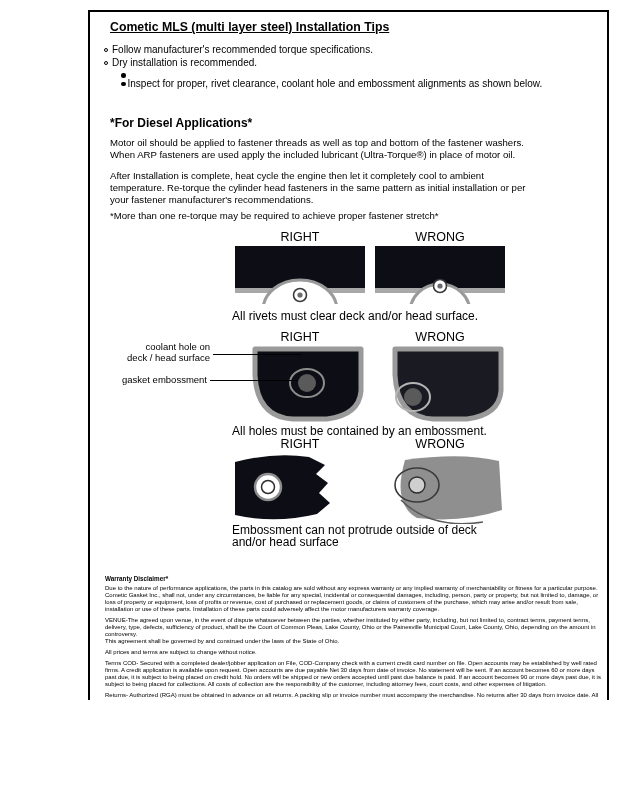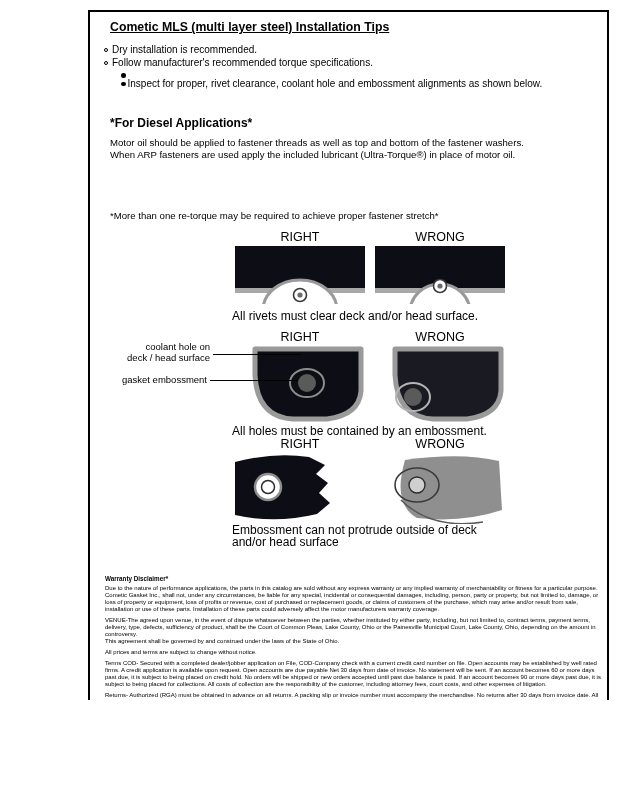--- a/index.html
+++ b/index.html
@@ -50,37 +50,38 @@
 <body>
 
 <div class="page">
   <div class="frame"></div>
 
   <h1 class="title">Cometic MLS (multi layer steel) Installation Tips</h1>
 
   <div class="tips">
     <div class="tip">
       <span class="ob"></span>
-      <span>Dry installation is recommended.</span>
+      <span>Follow manufacturer's recommended torque specifications.</span>
     </div>
     <div class="tip">
       <span class="ob"></span>
-      <span>Follow manufacturer's recommended torque specifications.</span>
+      <span>Dry installation is recommended.</span>
     </div>
     <div class="tip sub">
       <span class="fb"></span>
     </div>
     <div class="tip sub">
       <span class="fb"></span>
       <span>Inspect for proper, rivet clearance, coolant hole and embossment alignments as shown below.</span>
     </div>
   </div>
 
   <h2 class="diesel-h">*For Diesel Applications*</h2>
   <p class="para p1">Motor oil should be applied to fastener threads as well as top and bottom of the fastener washers. When ARP fasteners are used apply the included lubricant (Ultra-Torque®) in place of motor oil.</p>
+  <p class="para p2">After Installation is complete, heat cycle the engine then let it completely cool to ambient temperature. Re-torque the cylinder head fasteners in the same pattern as initial installation or per your fastener manufacturer's recommendations.</p>
   <p class="para p3">*More than one re-torque may be required to achieve proper fastener stretch*</p>
 
   <div class="lab r1 r1r">RIGHT</div>
   <div class="lab r1 r1w">WRONG</div>
   <div class="img i1 i1r">
     <svg viewBox="0 0 130 58" preserveAspectRatio="none">
       <rect x="0" y="0" width="130" height="42" fill="#0d0d15"></rect>
       <rect x="0" y="42" width="130" height="5" fill="#a8a8a8"></rect>
       <ellipse cx="65" cy="64" rx="37" ry="30" fill="#ffffff" stroke="#9a9a9a" stroke-width="3"></ellipse>
       <circle cx="65" cy="49" r="6.5" fill="#ffffff" stroke="#3a3a3a" stroke-width="1.6"></circle>

